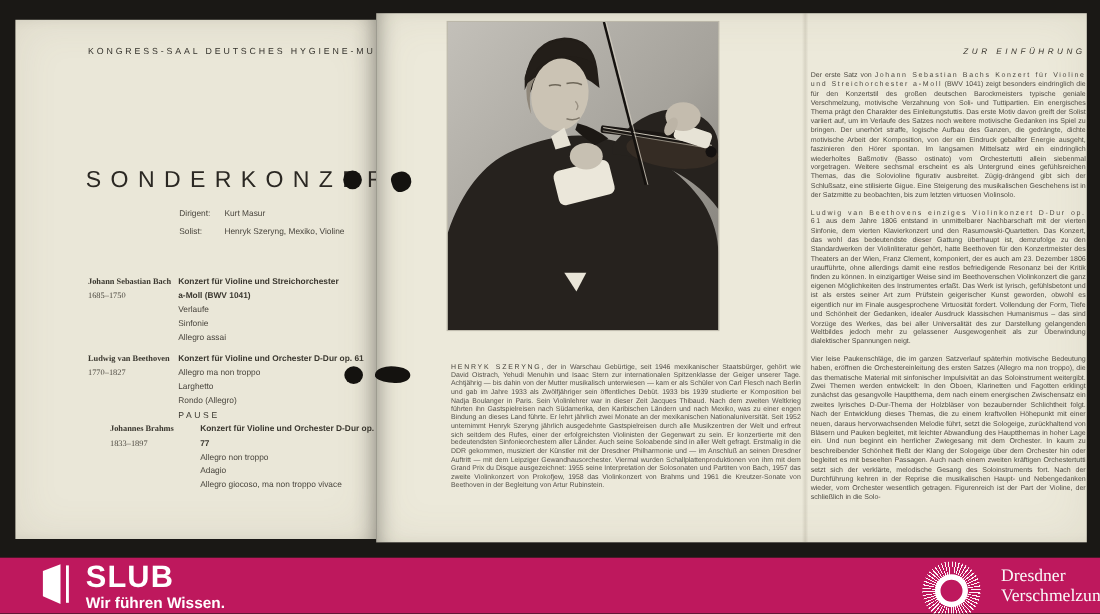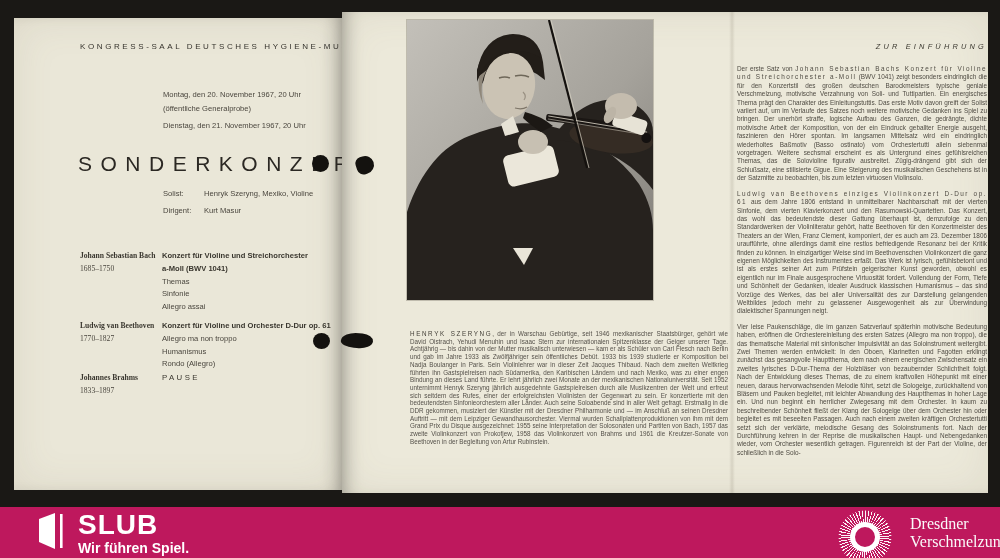--- a/index.html
+++ b/index.html
@@ -58,72 +58,73 @@
   .dp-name{font-family:"Liberation Serif",serif;font-size:16px;line-height:18px;color:#fafafa;}
 </style>
 </head>
 <body>
 
 <div class="stage">
 
   <div class="page page-left">
     <div class="venue">KONGRESS-SAAL DEUTSCHES HYGIENE-MUSEUM</div>
 
-    <div class="dates">
-      <div class="d1">Montag, den 20. November 1967, 20 Uhr</div>
-      <div class="d2">(öffentliche Generalprobe)</div>
-      <div class="d3">Dienstag, den 21. November 1967, 20 Uhr</div>
-    </div>
 
     <div class="main-title">SONDERKONZERT</div>
 
     <div class="credits">
+      <div class="credit-row">
+        <span class="lbl">Dirigent:</span>
+        <span>Kurt Masur</span>
+      </div>
       <div class="credit-row">
         <span class="lbl">Solist:</span>
         <span>Henryk Szeryng, Mexiko, Violine</span>
-      </div>
-      <div class="credit-row">
-        <span class="lbl">Dirigent:</span>
-        <span>Kurt Masur</span>
       </div>
     </div>
 
     <div class="prog" style="top:232px;">
       <div class="pc">
         <div class="bold">Johann Sebastian Bach</div>
         <div>1685–1750</div>
       </div>
       <div class="pw">
         <div class="bold">Konzert für Violine und Streichorchester</div>
         <div class="bold">a-Moll (BWV 1041)</div>
-        <div>Themas</div>
+        <div>Verlaufe</div>
         <div>Sinfonie</div>
         <div>Allegro assai</div>
       </div>
     </div>
 
     <div class="prog" style="top:302px;">
       <div class="pc">
         <div class="bold">Ludwig van Beethoven</div>
         <div>1770–1827</div>
       </div>
       <div class="pw">
         <div class="bold">Konzert für Violine und Orchester D-Dur op. 61</div>
         <div>Allegro ma non troppo</div>
-        <div>Humanismus</div>
+        <div>Larghetto</div>
         <div>Rondo (Allegro)</div>
       </div>
     </div>
 
     <div class="pause">PAUSE</div>
 
-    <div class="prog" style="top:354px;">
+    <div class="prog" style="top:366px;margin-left:20px;">
       <div class="pc">
         <div class="bold">Johannes Brahms</div>
         <div>1833–1897</div>
+      </div>
+      <div class="pw">
+        <div class="bold">Konzert für Violine und Orchester D-Dur op. 77</div>
+        <div>Allegro non troppo</div>
+        <div>Adagio</div>
+        <div>Allegro giocoso, ma non troppo vivace</div>
       </div>
     </div>
   </div>
 
   <div class="page page-right">
     <div class="crease"></div>
 
     <div class="photo">
       <svg width="246" height="280" viewBox="0 0 246 280" xmlns="http://www.w3.org/2000/svg">
         <defs>
@@ -190,21 +191,21 @@
   <div class="dot dot4"></div>
 
   <div class="footer">
     <div class="slub">
       <svg width="30" height="38" viewBox="0 0 30 38">
         <path d="M2,7 L18,1 L18,37 L2,30 Z" fill="#ffffff"></path>
         <rect x="23" y="2" width="2.6" height="34" fill="#ffffff"></rect>
       </svg>
       <div class="slub-text">
         <div class="name">SLUB</div>
-        <div class="slogan">Wir führen Spiel.</div>
+        <div class="slogan">Wir führen Wissen.</div>
       </div>
     </div>
     <div class="dp">
       <div class="star">
         <div class="rays"></div>
         <div class="ring"></div>
       </div>
       <div class="dp-name">
         <div>Dresdner</div>
         <div>Verschmelzung</div>

